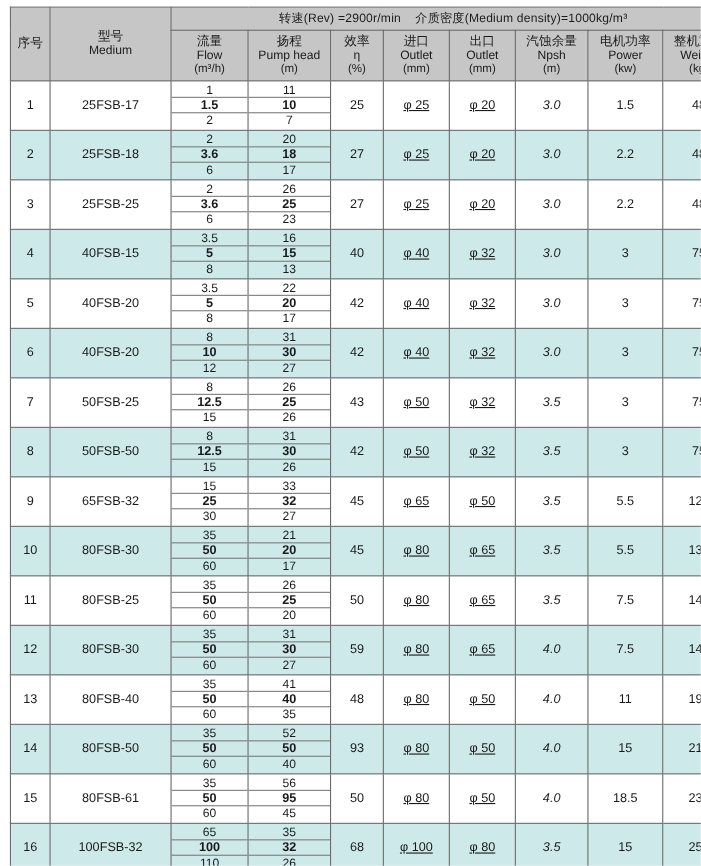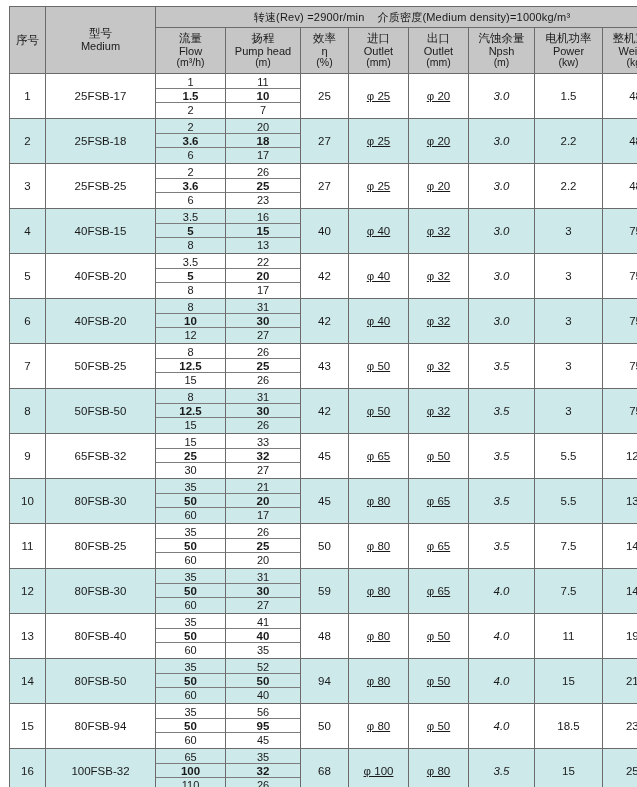--- a/index.html
+++ b/index.html
@@ -485,30 +485,30 @@
               <span class="sub bot">60</span>
             </span>
           </td>
           <td class="col-head">
             <span class="triple">
               <span class="sub top">52</span>
               <span class="sub mid">50</span>
               <span class="sub bot">40</span>
             </span>
           </td>
-          <td class="col-eff">94</td>
+          <td class="col-eff">93</td>
           <td class="col-in">φ 80</td>
           <td class="col-out">φ 50</td>
           <td class="col-npsh">4.0</td>
           <td class="col-power">15</td>
           <td class="col-weight">210</td>
         </tr>
         <tr class="band-white">
           <td class="col-no">15</td>
-          <td class="col-model">80FSB-94</td>
+          <td class="col-model">80FSB-61</td>
           <td class="col-flow">
             <span class="triple">
               <span class="sub top">35</span>
               <span class="sub mid">50</span>
               <span class="sub bot">60</span>
             </span>
           </td>
           <td class="col-head">
             <span class="triple">
               <span class="sub top">56</span>

